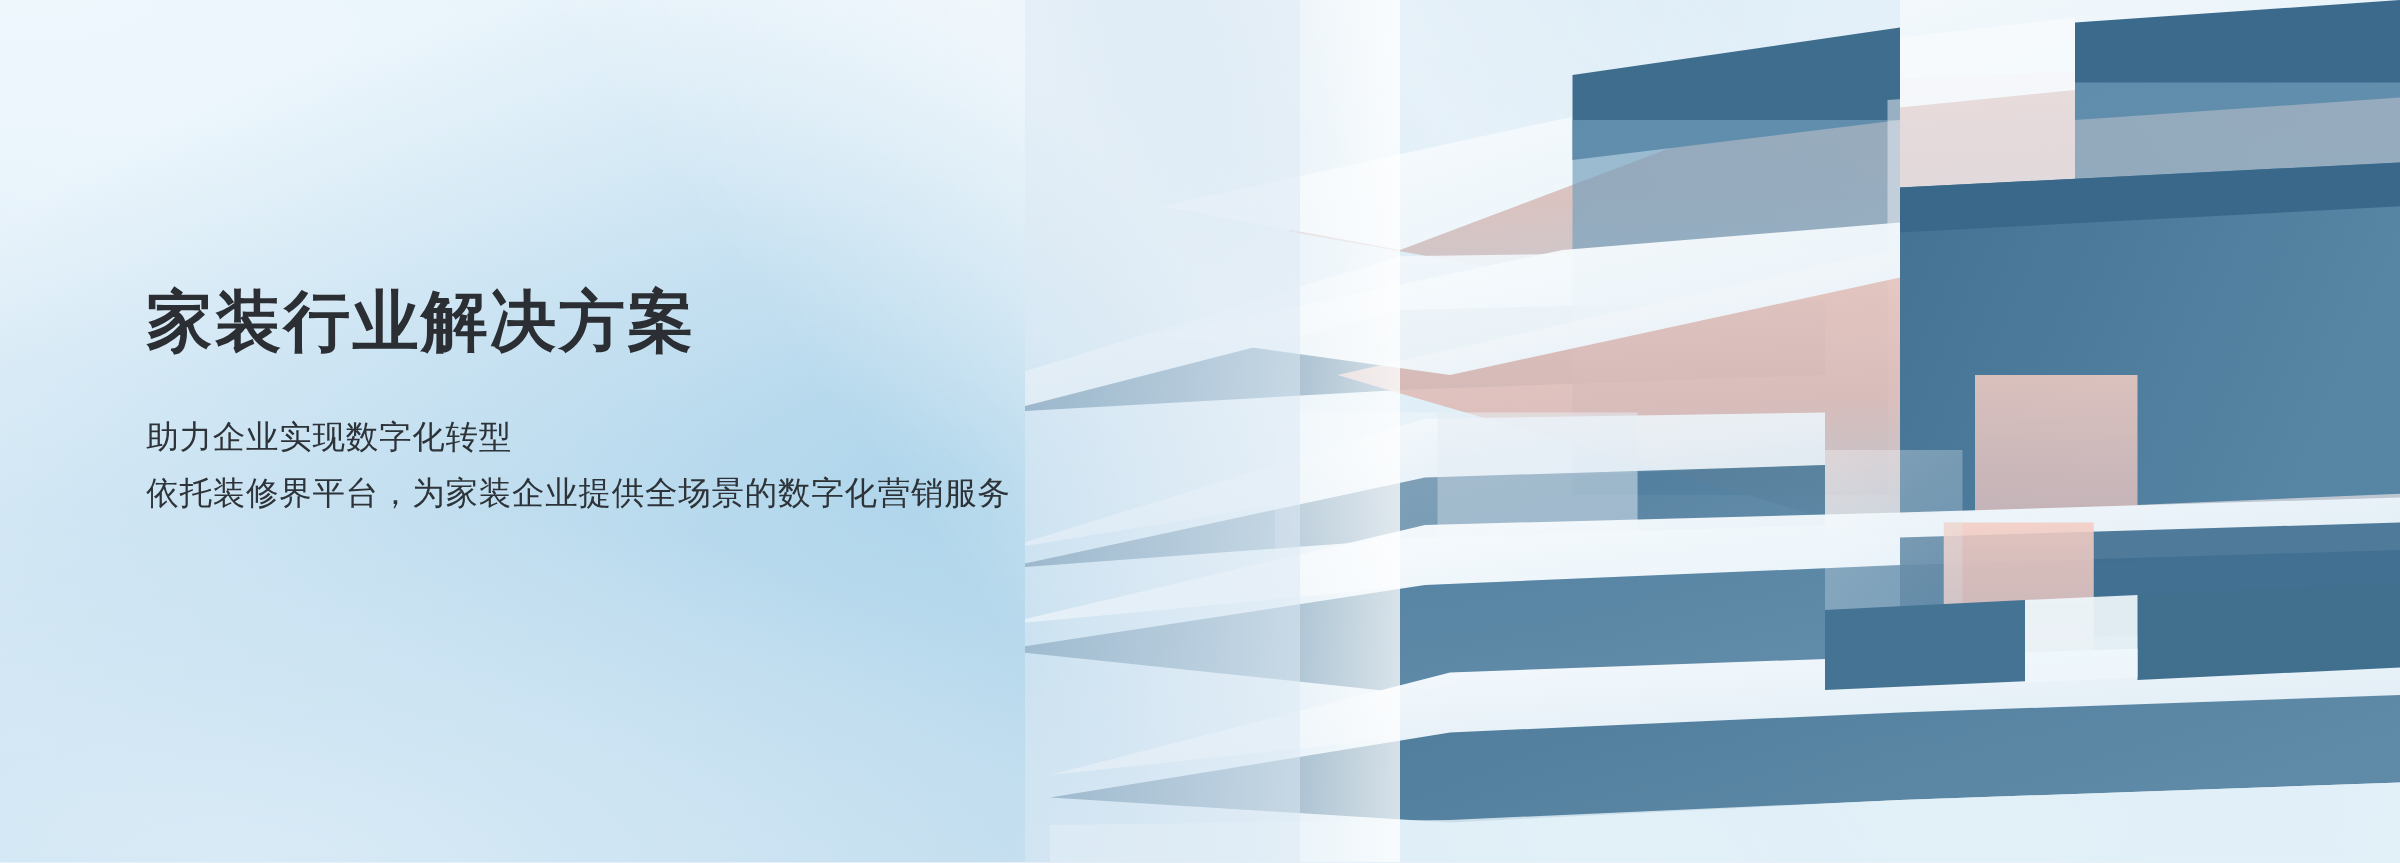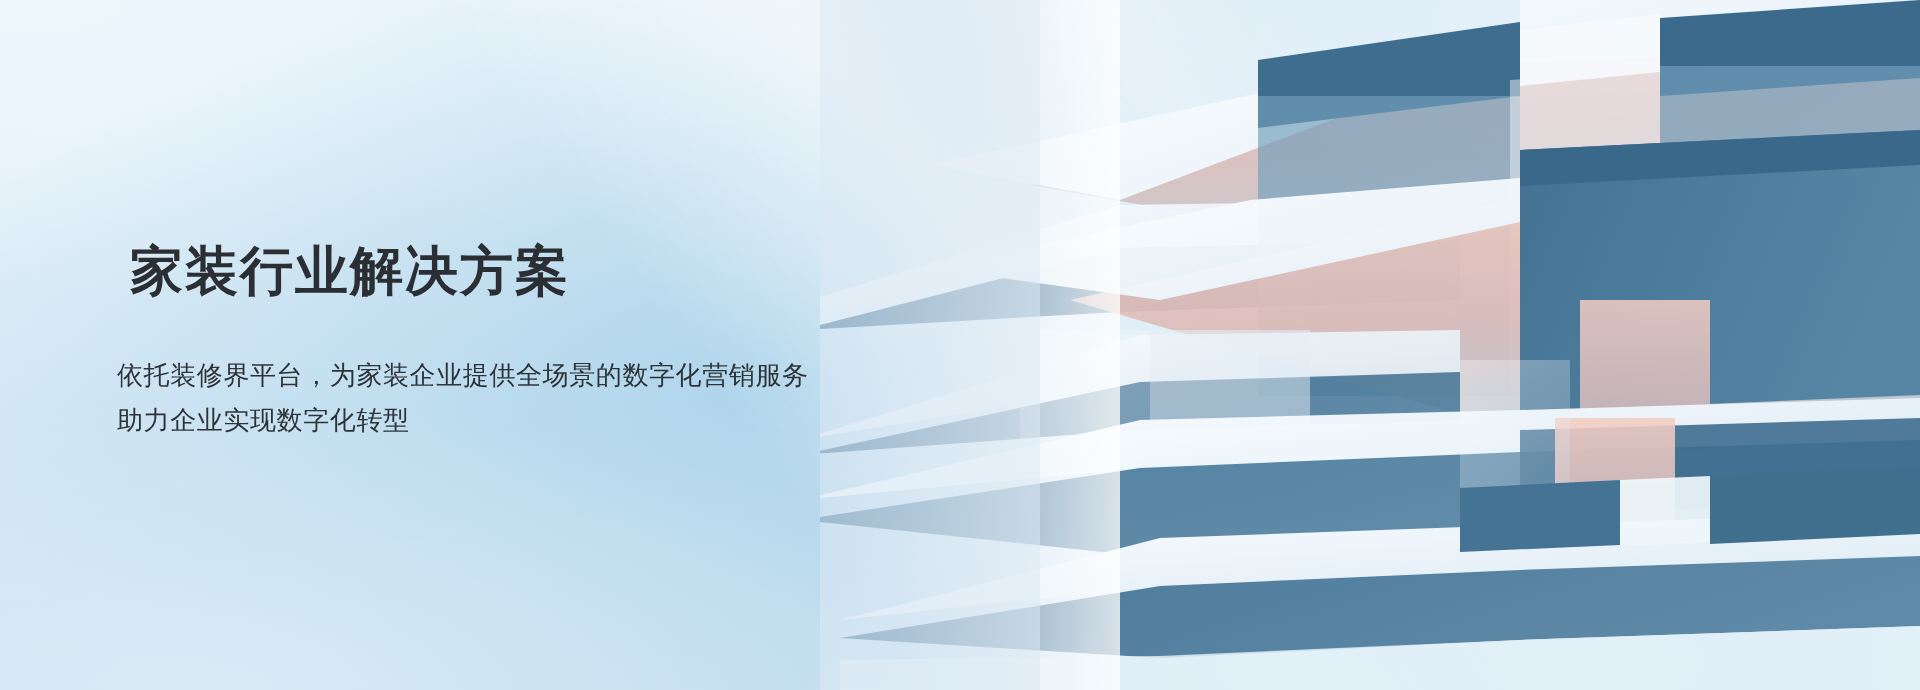--- a/index.html
+++ b/index.html
@@ -91,21 +91,21 @@
   .art svg { display: block; width: 100%; height: 100%; }
 
   
   .copy {
     position: absolute;
     left: 117px;
     top: 228px;
     width: 860px;
   }
   .headline {
-    margin: 13px;
+    margin: 0;
     font-size: 53px;
     line-height: 1.12;
     font-weight: 700;
     letter-spacing: 2px;
     color: #2b2f33;
     white-space: nowrap;
   }
   .sub {
     margin: 0;
     padding-top: 40px;
@@ -242,18 +242,18 @@
       <polygon points="20,660 340,656 700,640 1100,626 1100,690 340,690 20,690" fill="#dfeef7" opacity="0.85"></polygon>
 
       <rect x="0" y="0" width="300" height="690" fill="url(#gFadeLeft)" opacity="0.85" transform="translate(0,0)"></rect>
       <rect x="0" y="0" width="220" height="690" fill="#dceaf4" opacity="0.55"></rect>
     </svg>
   </div>
 
   <div class="copy">
     <h1 class="headline">家装行业解决方案</h1>
     <p class="sub">
+      <span class="sub-line">助力企业实现数字化转型</span>
       <span class="sub-line">依托装修界平台，为家装企业提供全场景的数字化营销服务</span>
-      <span class="sub-line">助力企业实现数字化转型</span>
     </p>
   </div>
 
 </div>
 
 </body></html>

